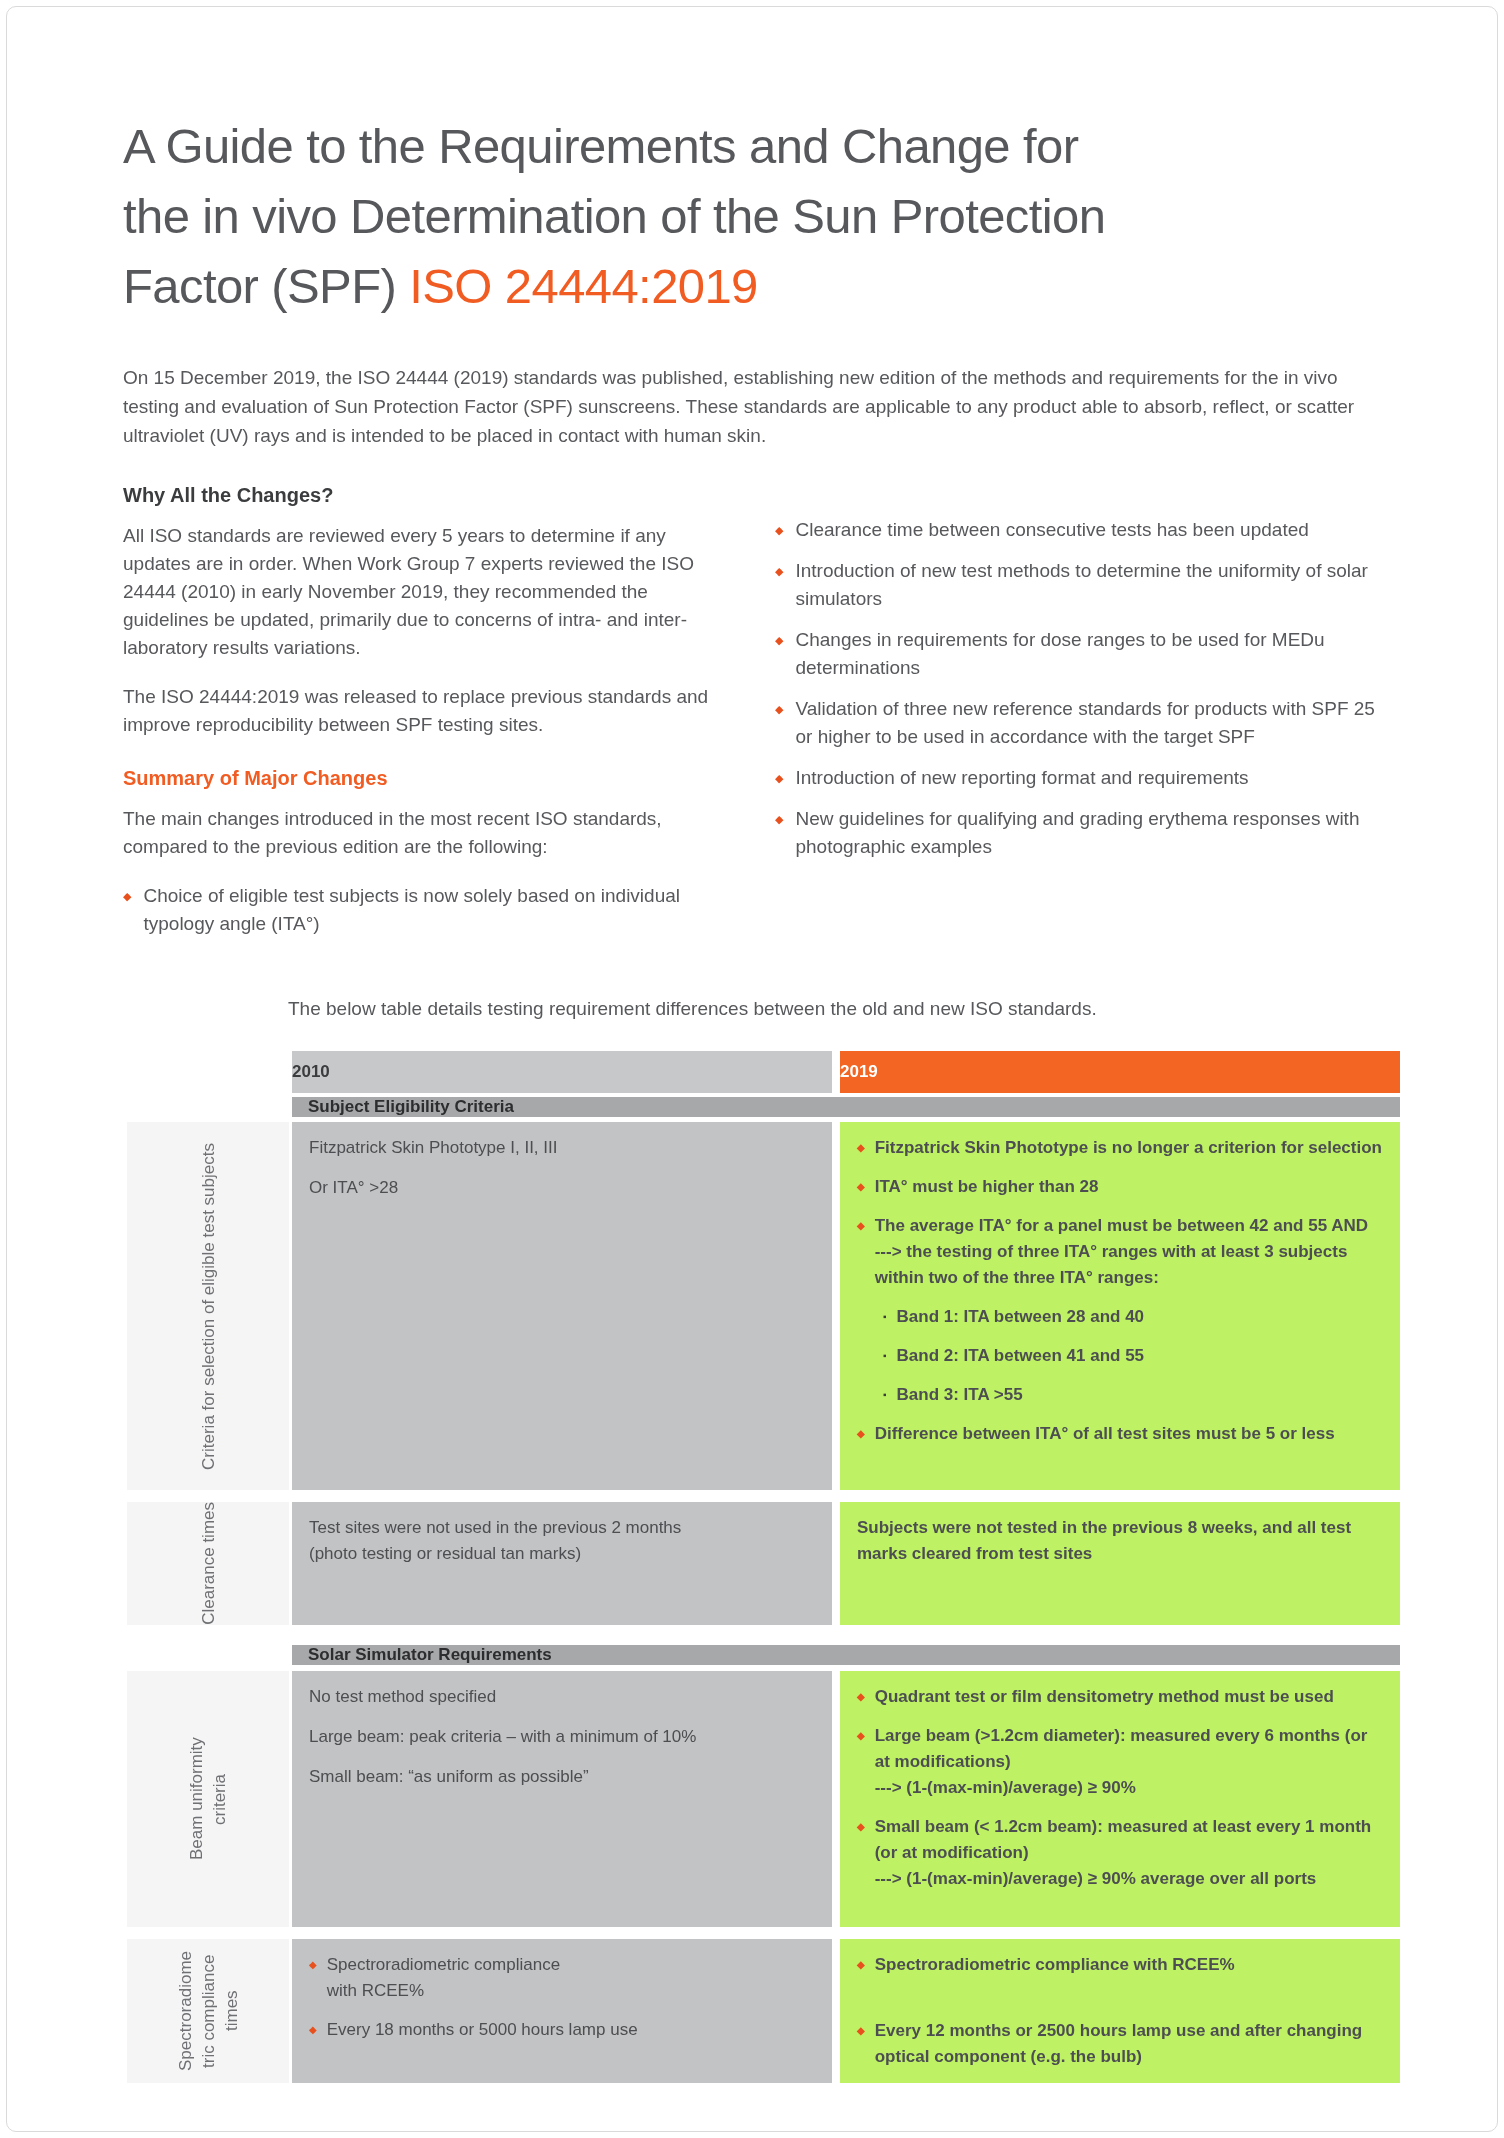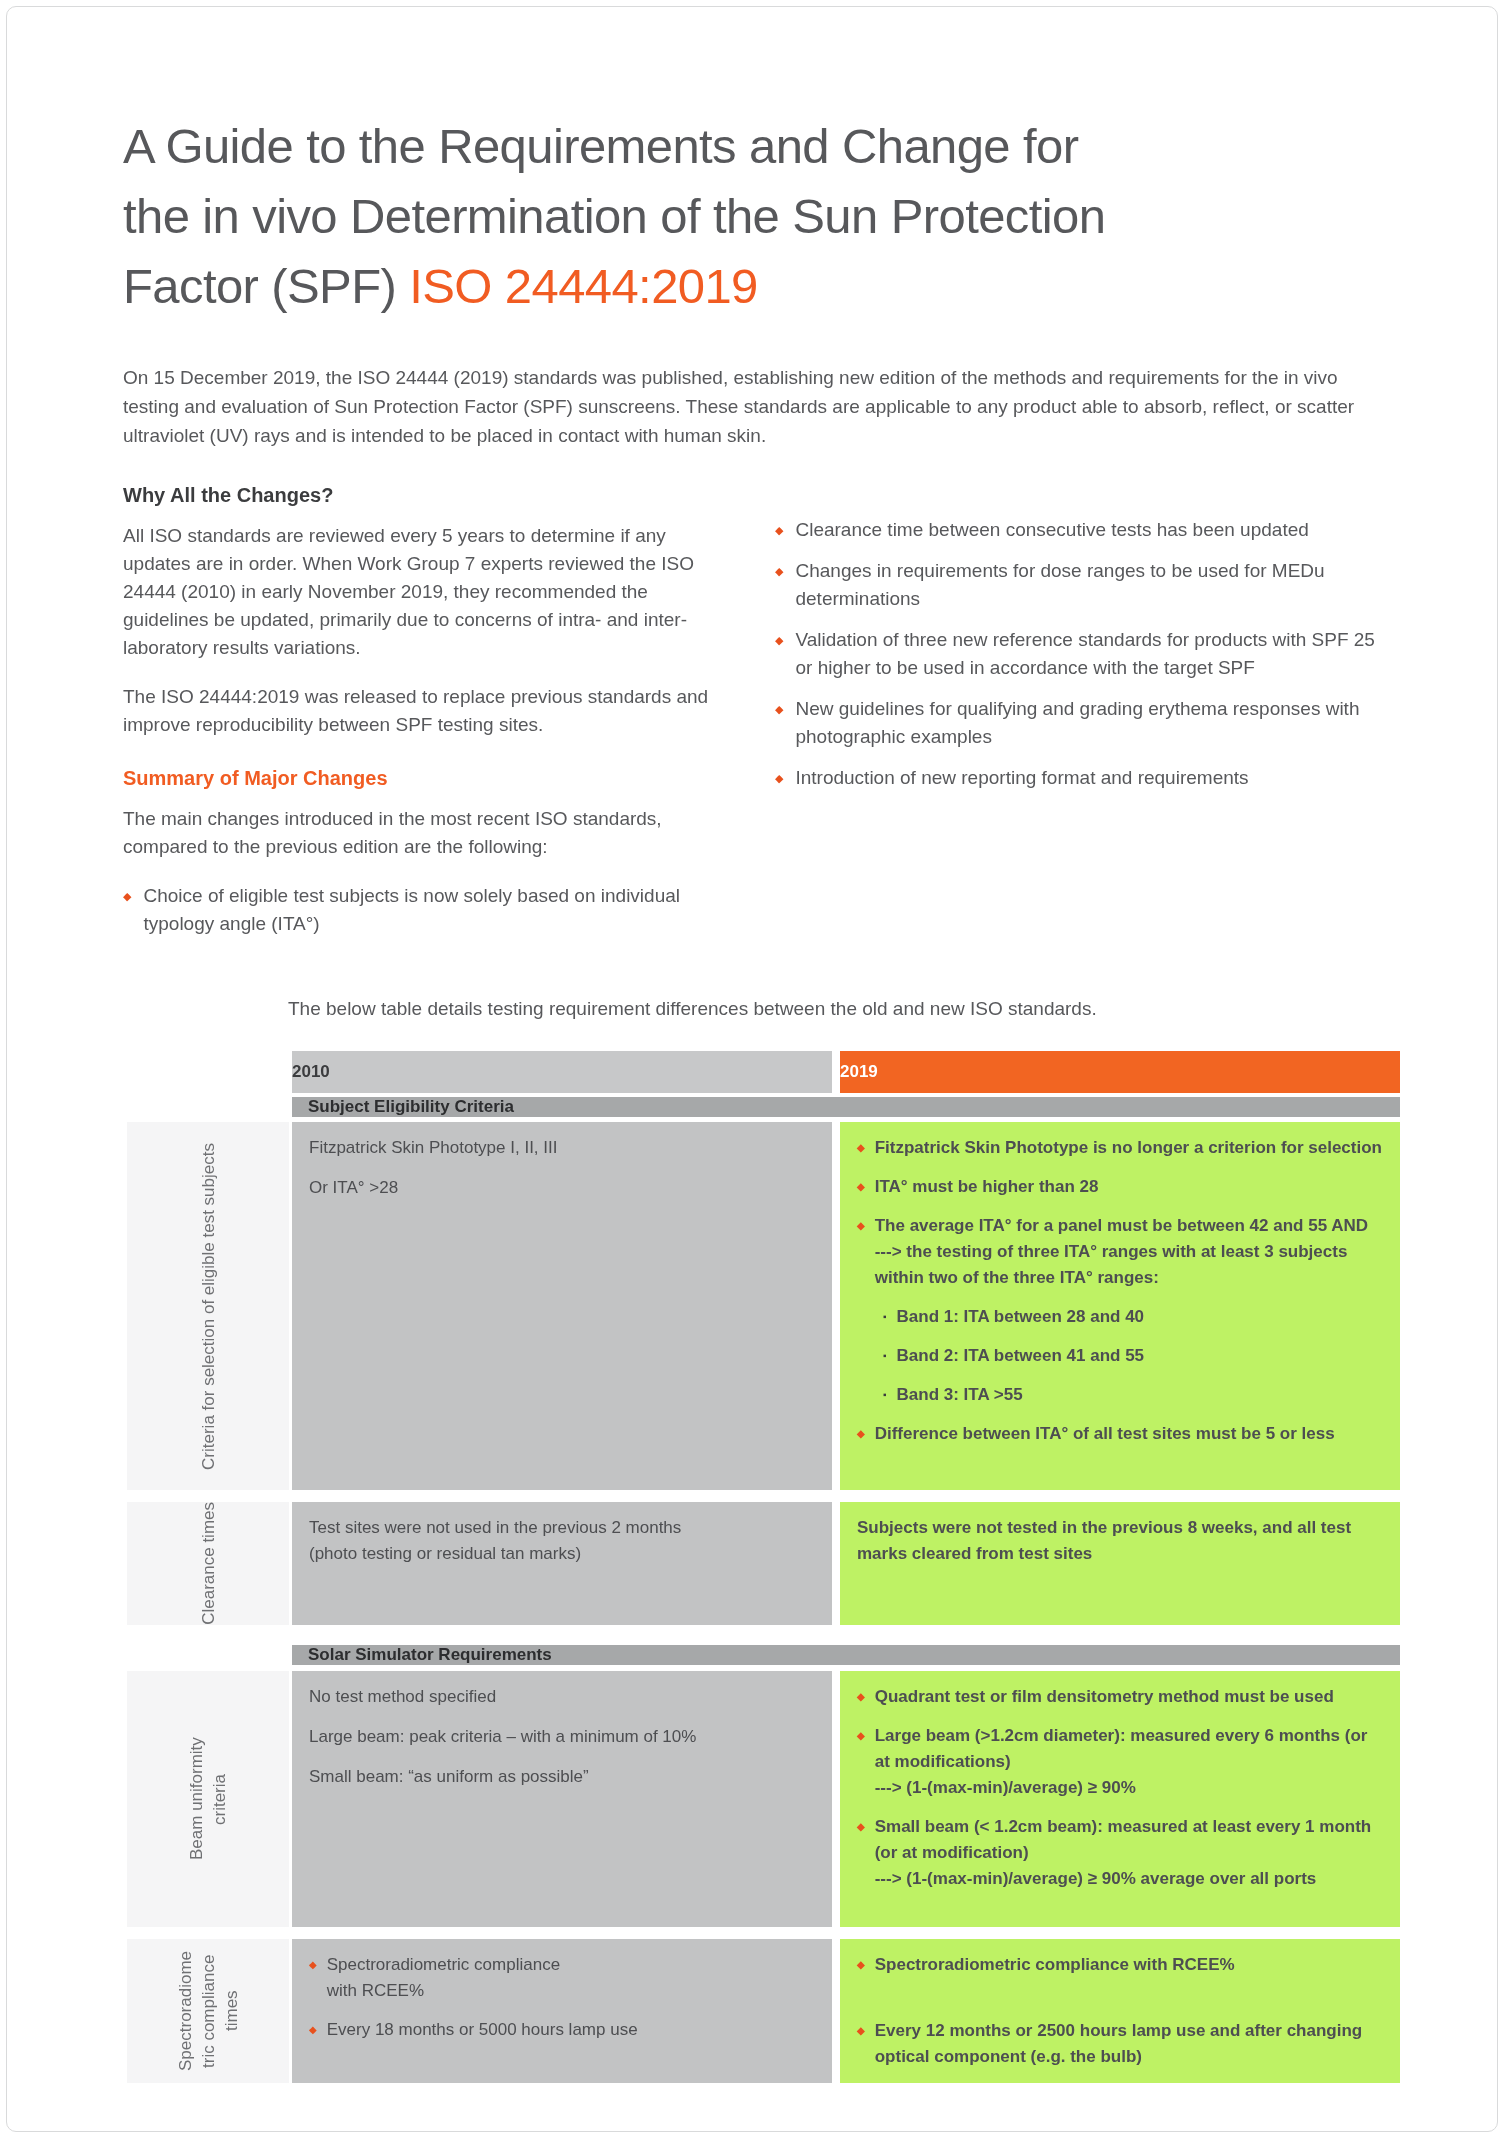--- a/index.html
+++ b/index.html
@@ -111,33 +111,37 @@
         </div>
       </div>
 
       <div class="col-right">
         <div class="b-item">
           <span class="b-marker"></span>
           <span class="b-text">Clearance time between consecutive tests has been updated</span>
         </div>
         <div class="b-item">
           <span class="b-marker"></span>
+          <span class="b-text">Introduction of new test methods to determine the uniformity of solar simulators</span>
+        </div>
+        <div class="b-item">
+          <span class="b-marker"></span>
           <span class="b-text">Changes in requirements for dose ranges to be used for MEDu determinations</span>
         </div>
         <div class="b-item">
           <span class="b-marker"></span>
           <span class="b-text">Validation of three new reference standards for products with SPF 25 or higher to be used in accordance with the target SPF</span>
         </div>
         <div class="b-item">
           <span class="b-marker"></span>
+          <span class="b-text">Introduction of new reporting format and requirements</span>
+        </div>
+        <div class="b-item">
+          <span class="b-marker"></span>
           <span class="b-text">New guidelines for qualifying and grading erythema responses with photographic examples</span>
-        </div>
-        <div class="b-item">
-          <span class="b-marker"></span>
-          <span class="b-text">Introduction of new reporting format and requirements</span>
         </div>
       </div>
     </div>
 
     <p class="table-intro">The below table details testing requirement differences between the old and new ISO standards.</p>
 
     <div class="iso-table">
 
       <div class="trow mb4">
         <div class="spacer"></div>

